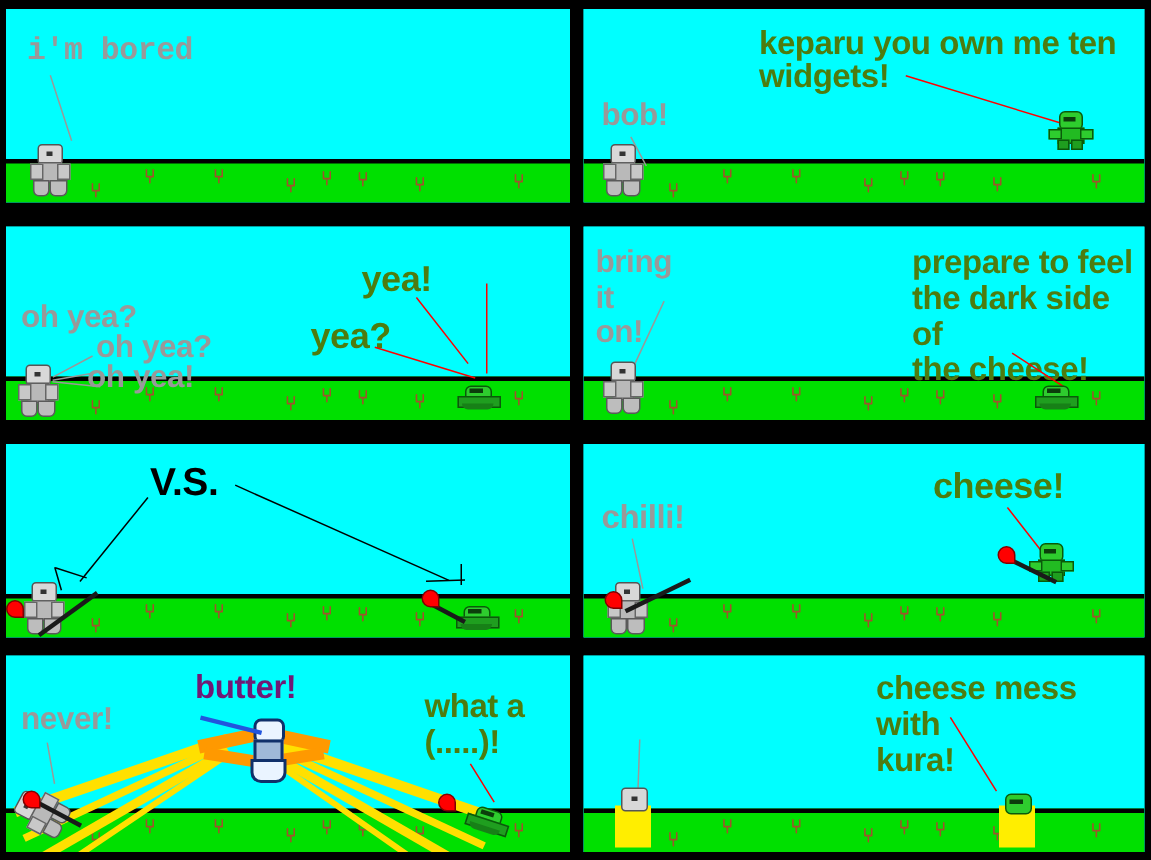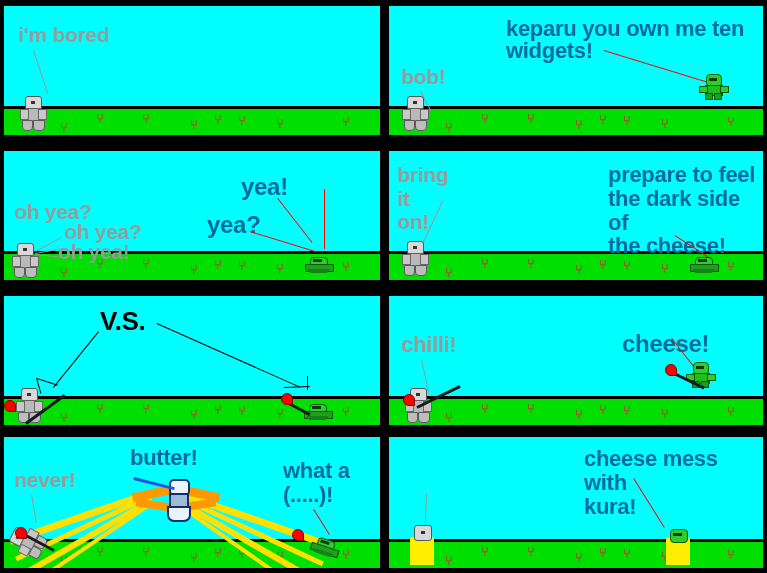--- a/index.html
+++ b/index.html
@@ -11,22 +11,22 @@
   .ground{position:absolute;left:0;right:0;bottom:0;background:#00e000;border-top:3px solid #000;}
 
   
   .tuft{position:absolute;color:#a0522d;font-size:13px;line-height:1;font-family:"DejaVu Sans",sans-serif;
         font-weight:bold;user-select:none;}
 
   
   .say{position:absolute;font-weight:bold;line-height:1.02;white-space:pre-line;
        font-family:"Liberation Sans",sans-serif;letter-spacing:-0.3px;}
   .gray{color:#999999;}
-  .red{color:#0369a1;}
-  .blue{color:#0369a1;}
+  .red{color:#4d7c0f;}
+  .blue{color:#701a75;}
   .black{color:#000000;}
 
   .lead{position:absolute;transform-origin:0 0;}
   .lead i{display:block;width:100%;height:1px;background:currentColor;}
 
   
   .sprite{position:absolute;image-rendering:pixelated;}
 
   
   .bob{width:26px;height:34px;}
@@ -79,21 +79,21 @@
     <div class="ground" style="height:26px;">
       <span class="tuft" style="left:56px;top:12px;">⑂</span>
       <span class="tuft" style="left:92px;top:3px;">⑂</span>
       <span class="tuft" style="left:138px;top:3px;">⑂</span>
       <span class="tuft" style="left:186px;top:9px;">⑂</span>
       <span class="tuft" style="left:210px;top:4px;">⑂</span>
       <span class="tuft" style="left:234px;top:5px;">⑂</span>
       <span class="tuft" style="left:272px;top:8px;">⑂</span>
       <span class="tuft" style="left:338px;top:6px;">⑂</span>
     </div>
-    <div class="say gray" style="left:14px;top:18px;font-size:21px;">i'm bored</div>
+    <div class="say gray" style="left:14px;top:18px;font-size:21px;font-family:Liberation Mono, monospace;">i'm bored</div>
     <div class="lead gray" style="left:30px;top:44px;width:46px;color:#999;transform:rotate(72deg);">
         <i></i>
       </div>
     <div class="sprite bob" style="left:16px;top:90px;">
       <div class="head"></div>
         <div class="eye"></div>
         <div class="body"></div>
       <div class="armL"></div>
         <div class="armR"></div>
         <div class="legL"></div>
@@ -301,21 +301,21 @@
       <span class="tuft" style="left:186px;top:9px;">⑂</span>
       <span class="tuft" style="left:210px;top:4px;">⑂</span>
       <span class="tuft" style="left:234px;top:5px;">⑂</span>
       <span class="tuft" style="left:272px;top:8px;">⑂</span>
       <span class="tuft" style="left:338px;top:6px;">⑂</span>
     </div>
     <div class="say gray" style="left:12px;top:38px;font-size:22px;">chilli!</div>
     <div class="lead gray" style="left:33px;top:63px;width:34px;color:#999;transform:rotate(78deg);">
         <i></i>
       </div>
-    <div class="say red" style="left:233px;top:17px;font-size:24px;margin-top:19px;">cheese!</div>
+    <div class="say red" style="left:233px;top:17px;font-size:24px;">cheese!</div>
     <div class="lead red" style="left:283px;top:42px;width:44px;color:#ff0000;transform:rotate(52deg);">
         <i></i>
       </div>
 
     <div class="sprite bob" style="left:16px;top:92px;">
       <div class="head"></div>
         <div class="eye"></div>
         <div class="body"></div>
       <div class="armL"></div>
         <div class="armR"></div>

